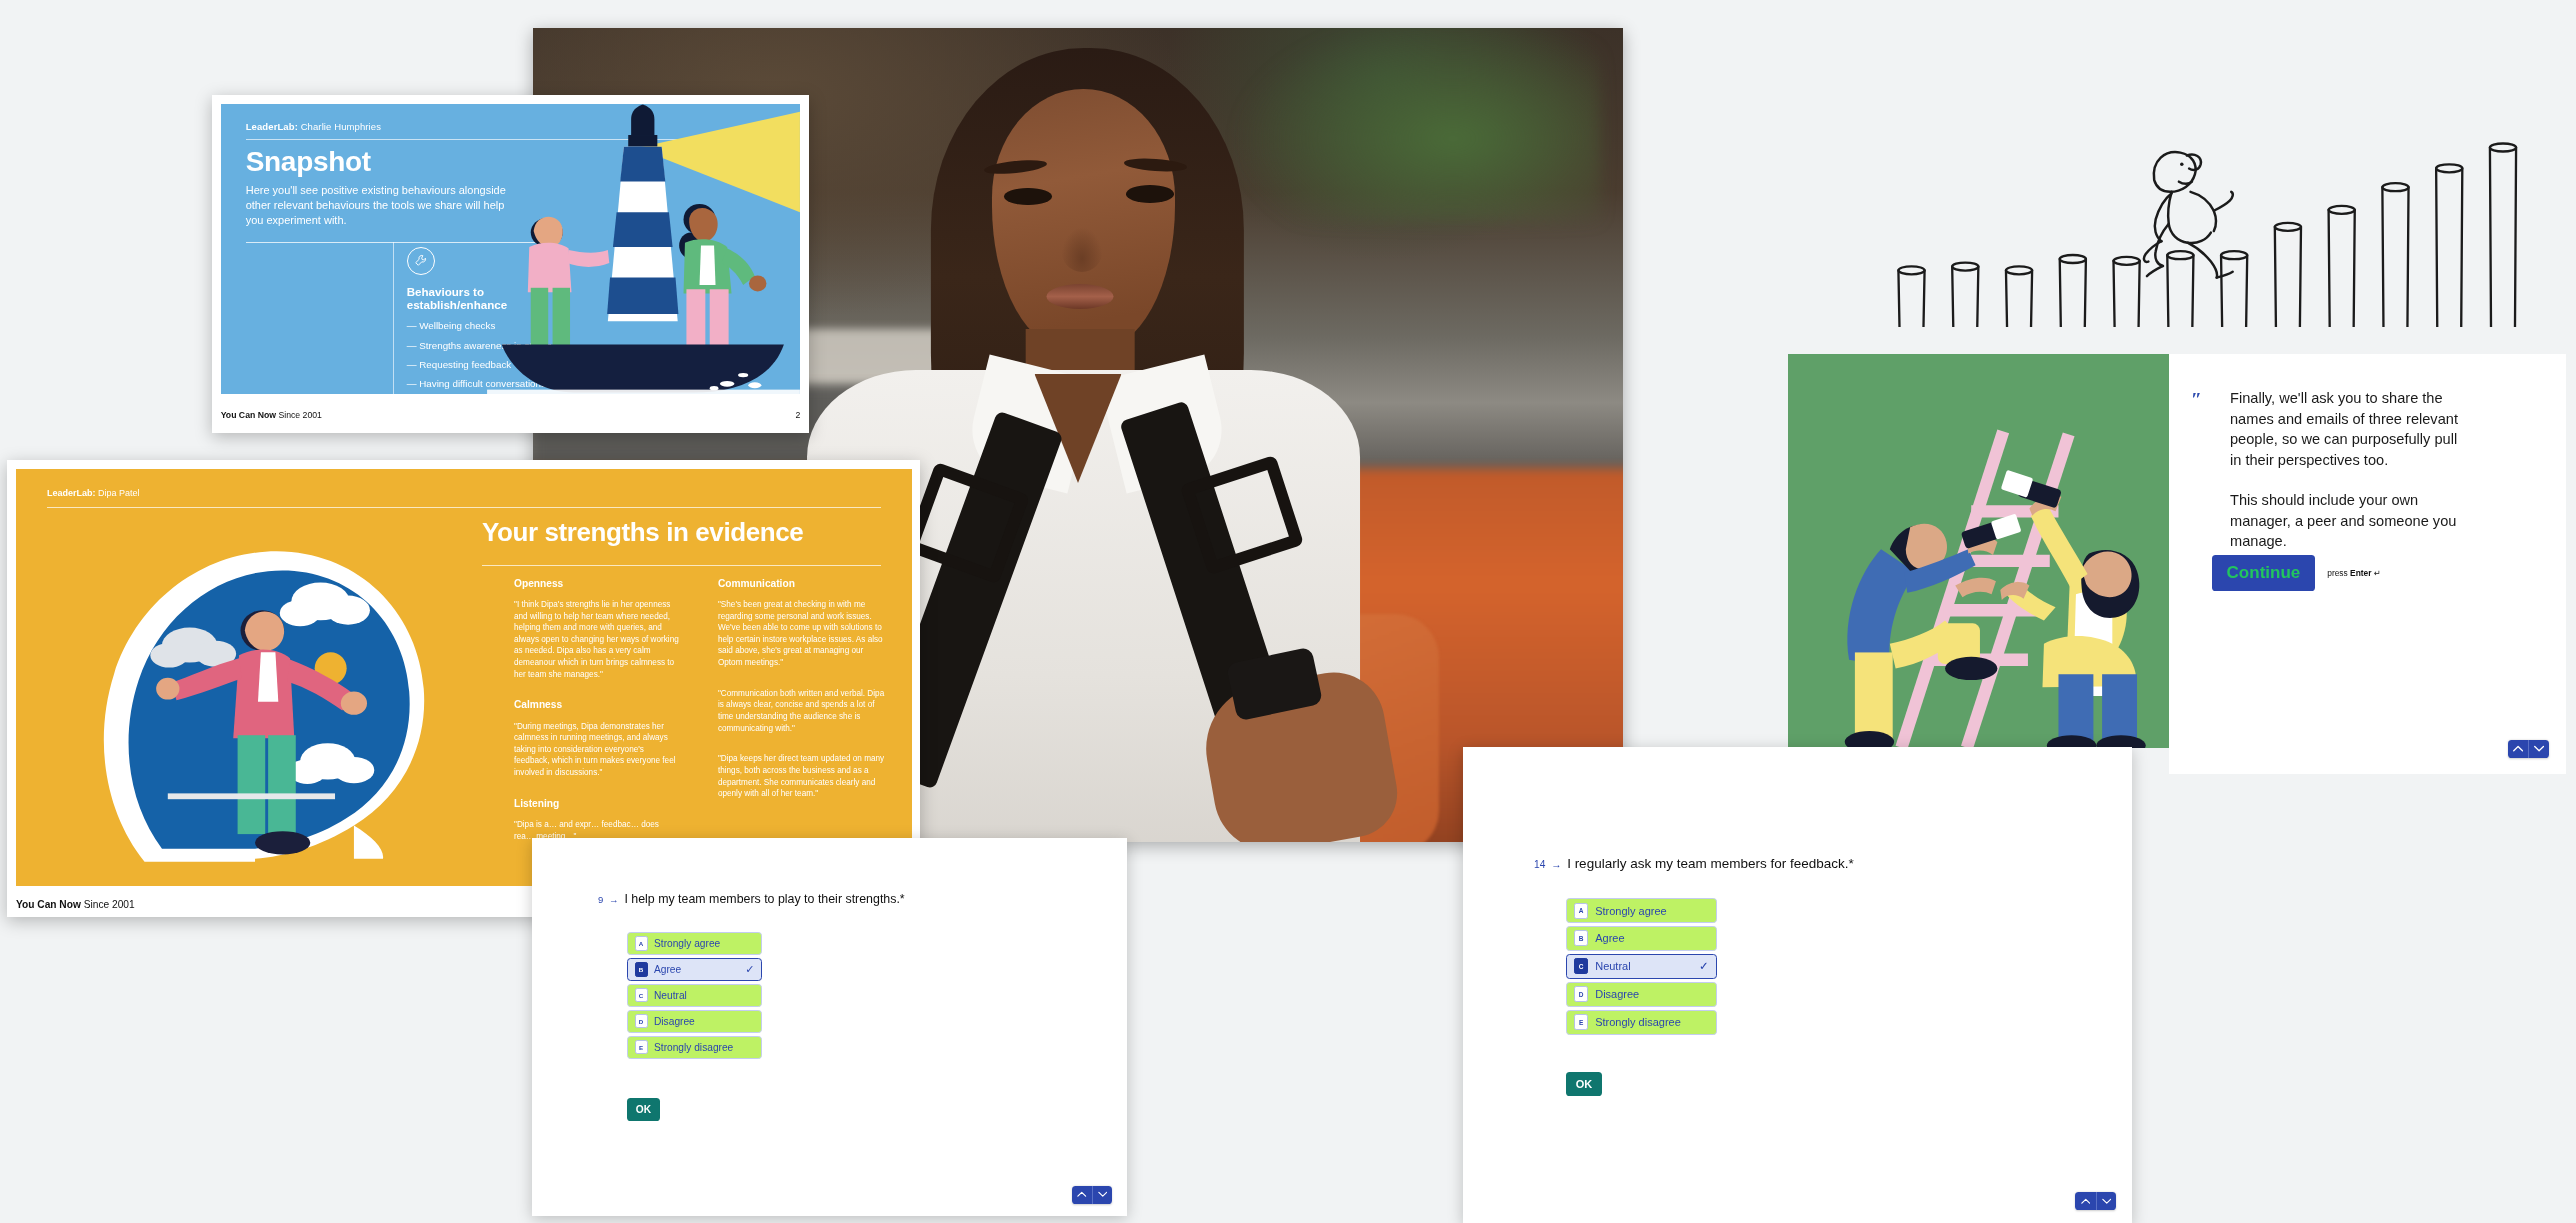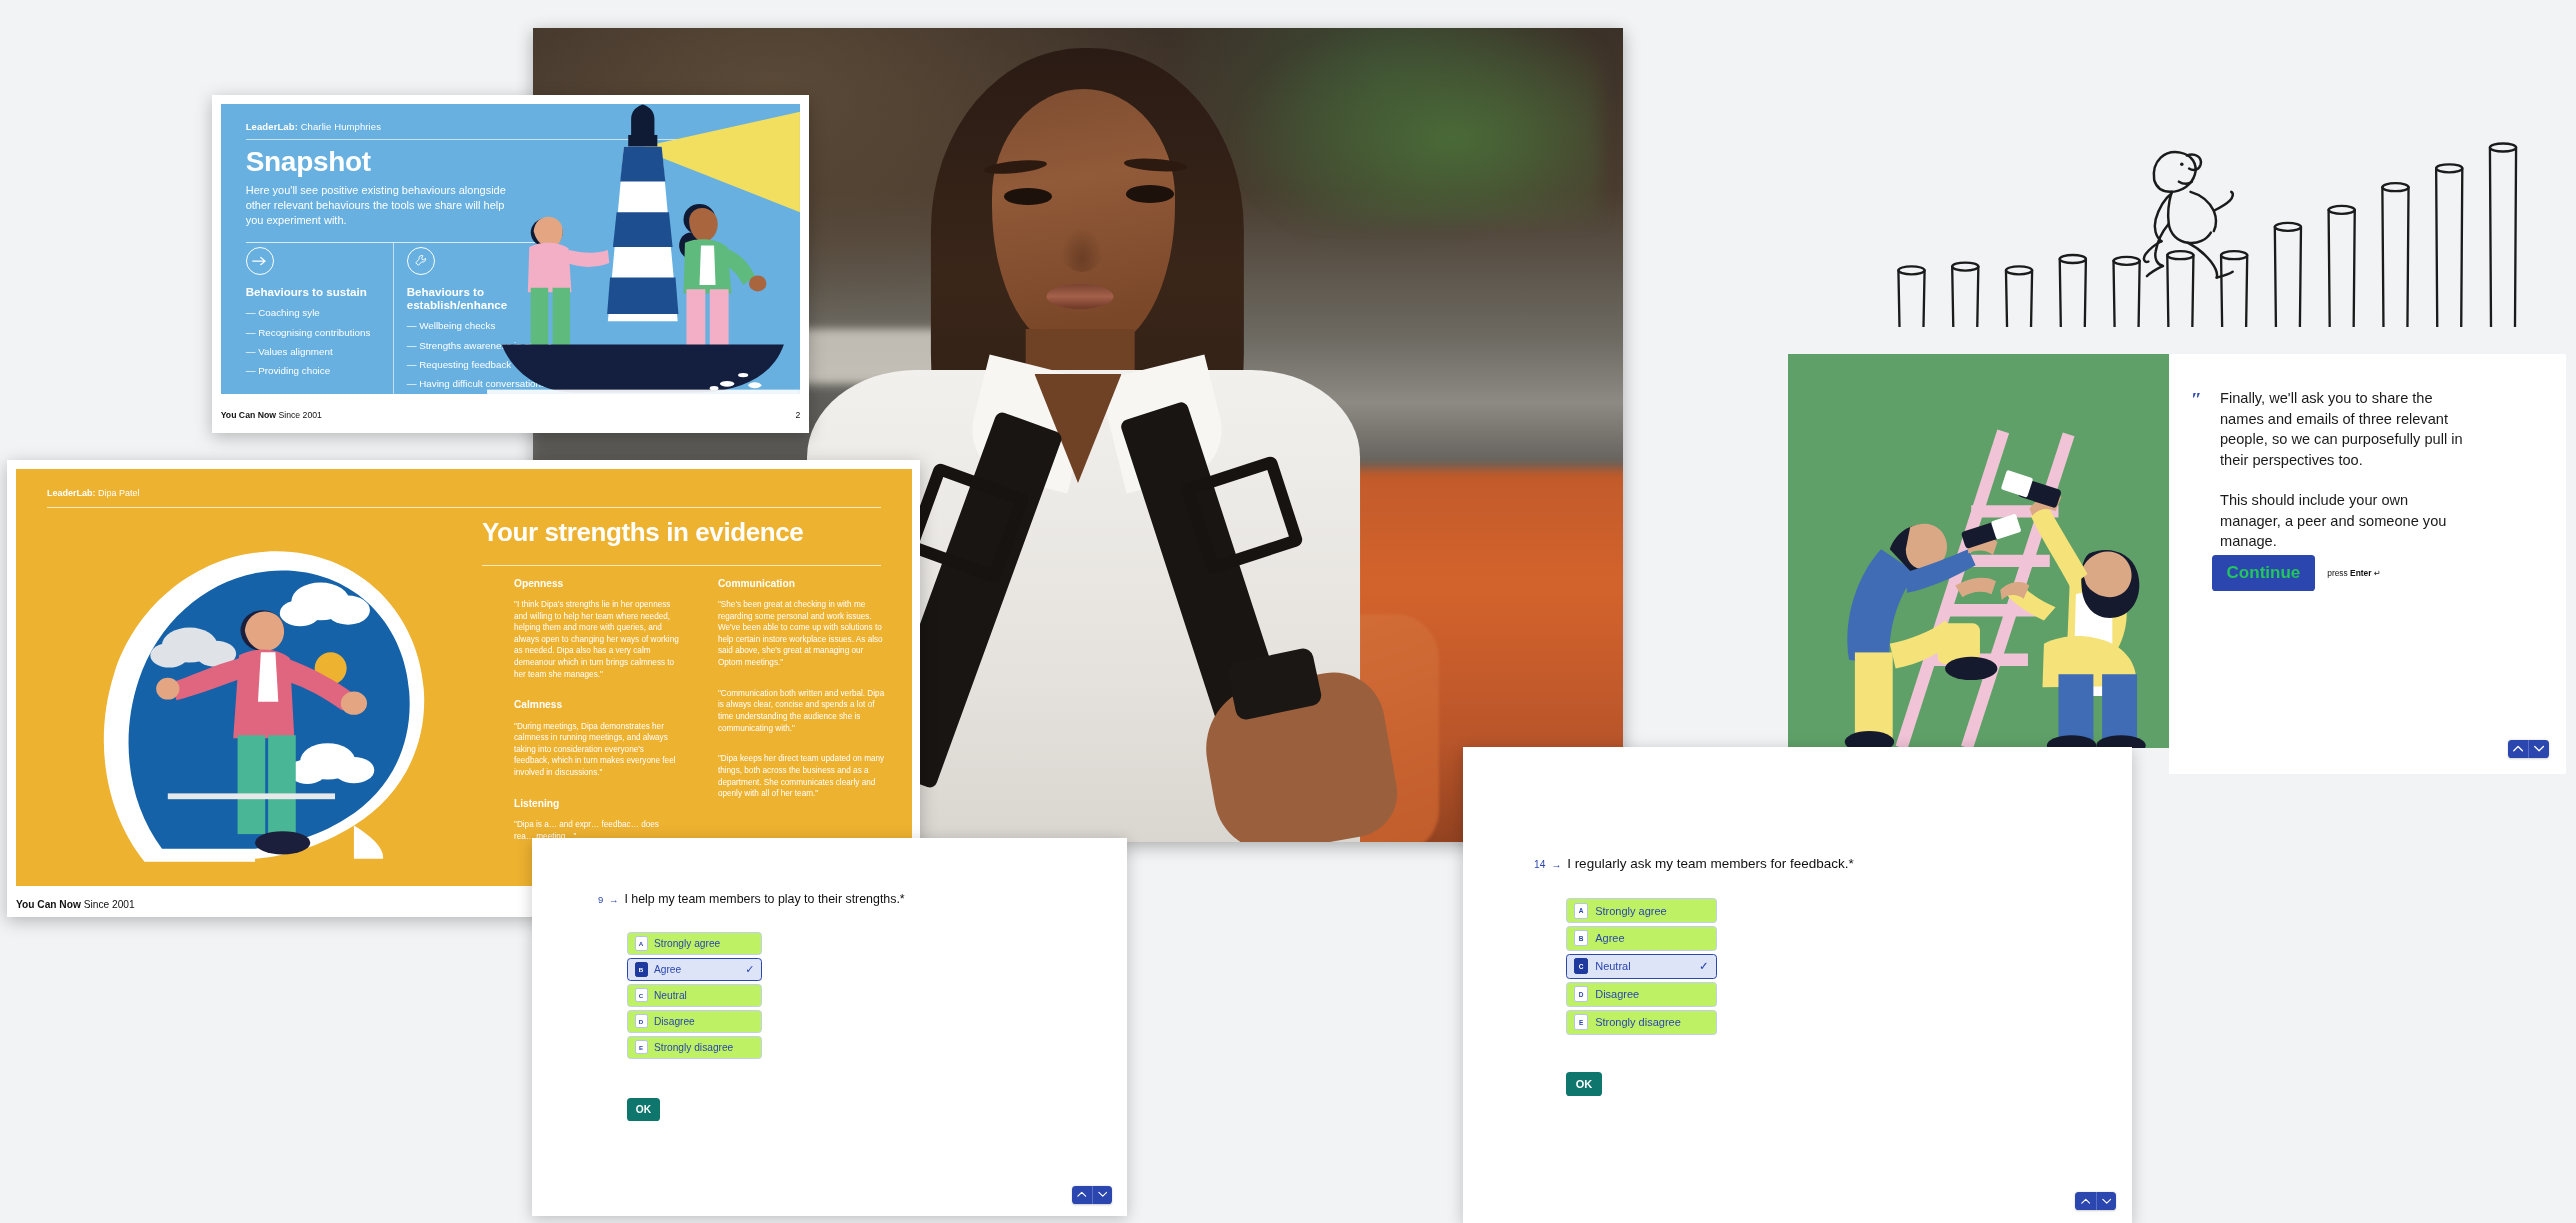--- a/index.html
+++ b/index.html
@@ -239,21 +239,21 @@
     background:#fff;
   }
   #panel-right .quote-mark {
     position:absolute; left: 22px; top: 35px; font-size: 19.6px; font-weight: 700;
     color: #2d4bae; font-family: "Liberation Serif", serif;
   }
   #panel-right .body {
     position: absolute; left: 43px; top: 34px; width: 256px;
     font-size: 14.6px; line-height: 1.42; color: #1a1a1a;
   }
-  #panel-right .body p { margin: 0 0 19px 8px; }
+  #panel-right .body p { margin: 0 0 19px 18px; }
   #panel-right .cta-row {
     position:absolute; left: 43px; top: 201px; display:flex; align-items:center; gap: 12.4px;
   }
   .btn-primary {
     background:#2b46ae; color:#22c55e; border:none; border-radius:3.6px;
     font-size: 17px; font-weight:700; padding: 8px 14.6px; cursor:pointer;
     font-family:"Liberation Sans", sans-serif;
   }
   .hint { font-size: 8.4px; color:#111; }
   .hint b { font-weight:700; }
@@ -496,34 +496,20 @@
 
   <div class="card" id="slide-blue">
     <div class="inner">
       <div class="brand"><b>LeaderLab:</b><span> Charlie Humphries</span></div>
       <div class="rule-top"></div>
       <h1>Snapshot</h1>
       <div class="subtitle">Here you'll see positive existing behaviours alongside other relevant behaviours the tools we share will help you experiment with.</div>
       <div class="rule-mid"></div>
       <div class="divider-v"></div>
 
-      <div class="col c1">
-        <div class="circ-icon">
-          <svg width="14.6" height="10.2" viewBox="0 0 20 14">
-              <path d="M1 7 H17 M12 2 L18 7 L12 12" stroke="#fff" stroke-width="1.6" fill="none" stroke-linecap="round" stroke-linejoin="round"></path>
-            </svg>
-        </div>
-        <h3>Behaviours to sustain</h3>
-        <ul>
-          <li>Coaching syle</li>
-          <li>Recognising contributions</li>
-          <li>Values alignment</li>
-          <li>Providing choice</li>
-        </ul>
-      </div>
 
       <div class="col c2">
         <div class="circ-icon">
           <svg width="13" height="13" viewBox="0 0 18 18">
               <path d="M12.2 2.2a4 4 0 0 0-5.1 5.1L2.4 12 6 15.6l4.7-4.7a4 4 0 0 0 5.1-5.1l-2.4 2.4-2.1-.6-.6-2.1z" stroke="#fff" stroke-width="1.3" fill="none" stroke-linejoin="round"></path>
             </svg>
         </div>
         <h3>Behaviours to establish/enhance</h3>
         <ul>
           <li>Wellbeing checks</li>

